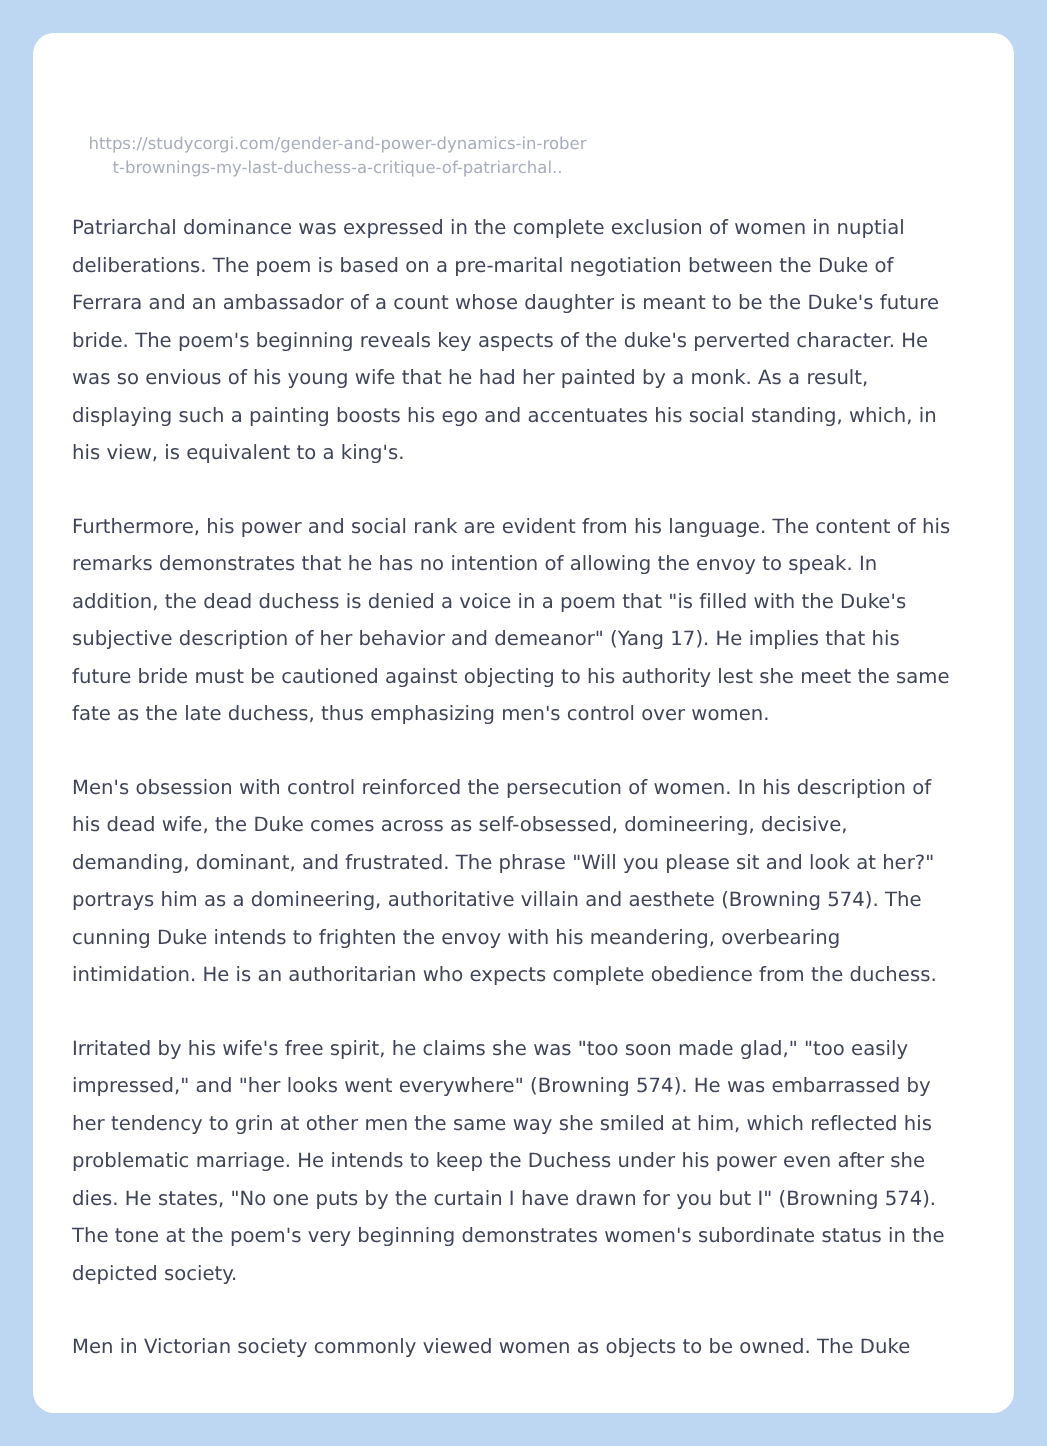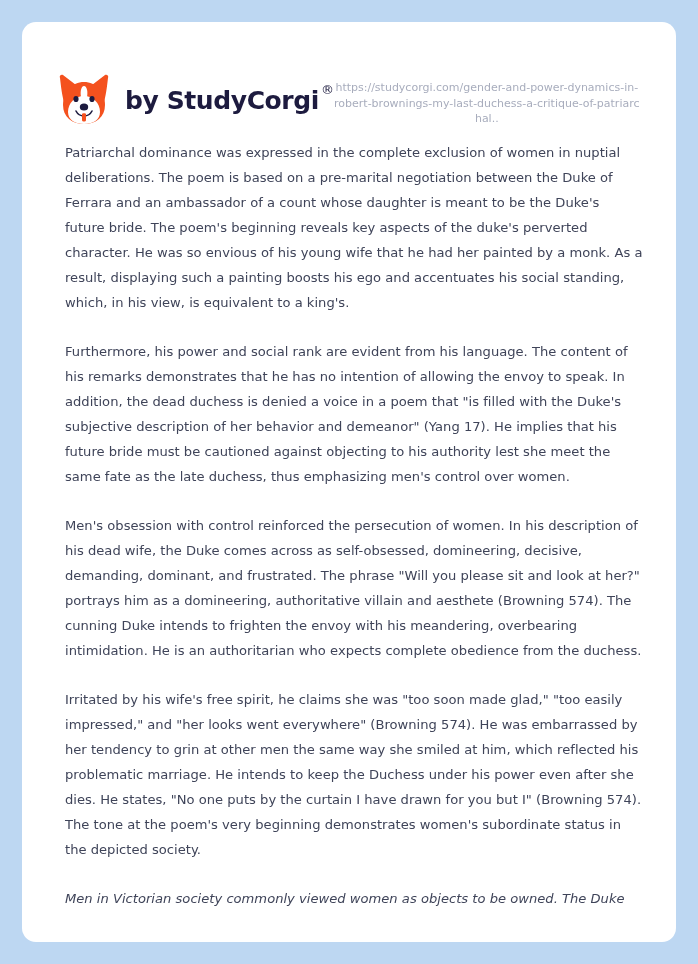--- a/index.html
+++ b/index.html
@@ -88,68 +88,41 @@
   .doc-url {
     font-size: 11px;
     color: #a8adbd;
     line-height: 1.45;
     margin-top: 7px;
     word-break: break-all;
   }
 
   
   .article-body {
-    padding: 0 33px 0 43px;
+    padding: 0 33px 0 26px;
   }
 
   .article-body p {
     font-size: 13.1px;
     line-height: 25px;
     color: #3f4459;
     margin-bottom: 24px;
     text-align: left;
     letter-spacing: 0.01px;
   }
 
-  .article-body p:last-child { margin-bottom: 0; font-style: italic; }
+  .article-body p:last-child { margin-bottom: 0; }
 </style>
 </head>
 <body>
 
 <div class="page-card">
 
   <div class="site-header">
 
-    <div class="brand">
-      <svg class="logo-mark" viewBox="0 0 54 52">
-
-        <path d="M3 4 C2 2 4 0 6 1 L19 11 C13 17 9 24 8 31 C5 23 4 12 3 4 Z" fill="#f4511e"></path>
-
-        <path d="M51 4 C52 2 50 0 48 1 L35 11 C41 17 45 24 46 31 C49 23 50 12 51 4 Z" fill="#f4511e"></path>
-
-        <path d="M27 8 C39 8 48 18 48 31 C48 43 39 50 27 50 C15 50 6 43 6 31 C6 18 15 8 27 8 Z" fill="#f4511e"></path>
-
-        <path d="M27 22 C36 22 43 29 43 38 C43 46 36 50 27 50 C18 50 11 46 11 38 C11 29 18 22 27 22 Z" fill="#ffffff"></path>
-
-        <path d="M27 12 C30 12 31 18 30 23 L24 23 C23 18 24 12 27 12 Z" fill="#ffffff"></path>
-
-        <ellipse cx="19" cy="25" rx="2.6" ry="3.1" fill="#1d1b3f"></ellipse>
-        <ellipse cx="35" cy="25" rx="2.6" ry="3.1" fill="#1d1b3f"></ellipse>
-
-        <ellipse cx="27" cy="33" rx="4.2" ry="3.6" fill="#1d1b3f"></ellipse>
-
-        <path d="M19 37 C21 41 24 42 27 42 C30 42 33 41 35 37" stroke="#1d1b3f" stroke-width="1.6" fill="none" stroke-linecap="round"></path>
-
-        <path d="M25 40 C25 39 29 39 29 40 L29 46 C29 48 25 48 25 46 Z" fill="#f4511e"></path>
-      </svg>
-      <div class="brand-text">
-        <span>by StudyCorgi</span>
-        <span class="brand-reg">®</span>
-      </div>
-    </div>
 
     <div class="doc-meta">
       <div class="doc-url">https://studycorgi.com/gender-and-power-dynamics-in-robert-brownings-my-last-duchess-a-critique-of-patriarchal..</div>
     </div>
 
   </div>
 
   <div class="article-body">
     <p>Patriarchal dominance was expressed in the complete exclusion of women in nuptial deliberations. The poem is based on a pre-marital negotiation between the Duke of Ferrara and an ambassador of a count whose daughter is meant to be the Duke's future bride. The poem's beginning reveals key aspects of the duke's perverted character. He was so envious of his young wife that he had her painted by a monk. As a result, displaying such a painting boosts his ego and accentuates his social standing, which, in his view, is equivalent to a king's.</p>
     <p>Furthermore, his power and social rank are evident from his language. The content of his remarks demonstrates that he has no intention of allowing the envoy to speak. In addition, the dead duchess is denied a voice in a poem that "is filled with the Duke's subjective description of her behavior and demeanor" (Yang 17). He implies that his future bride must be cautioned against objecting to his authority lest she meet the same fate as the late duchess, thus emphasizing men's control over women.</p>

